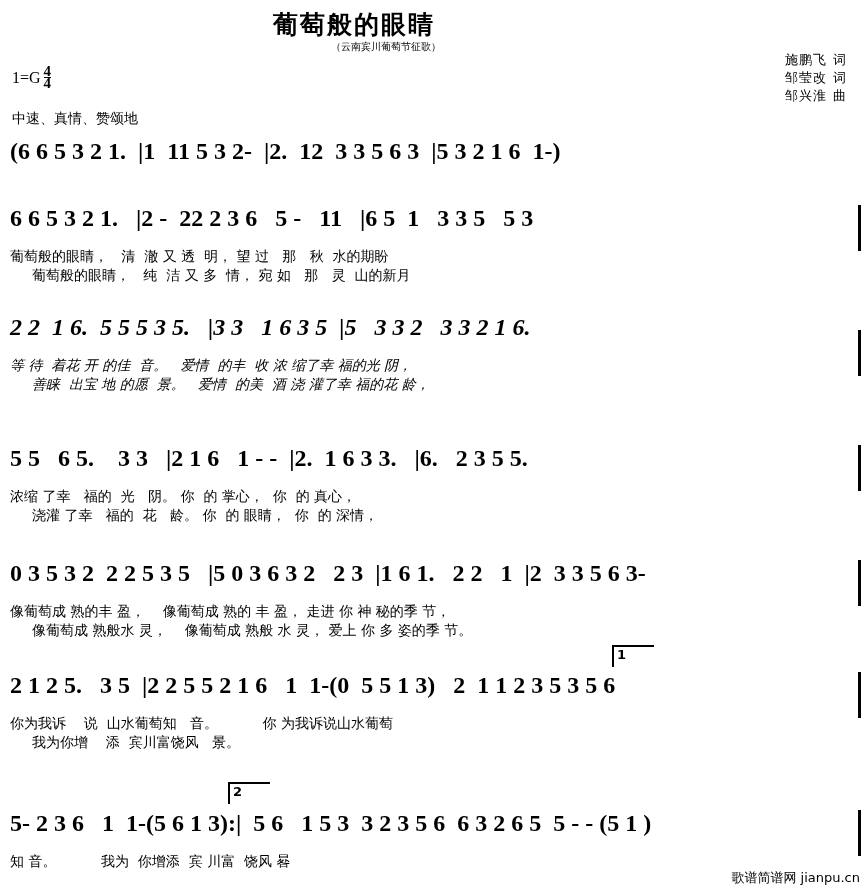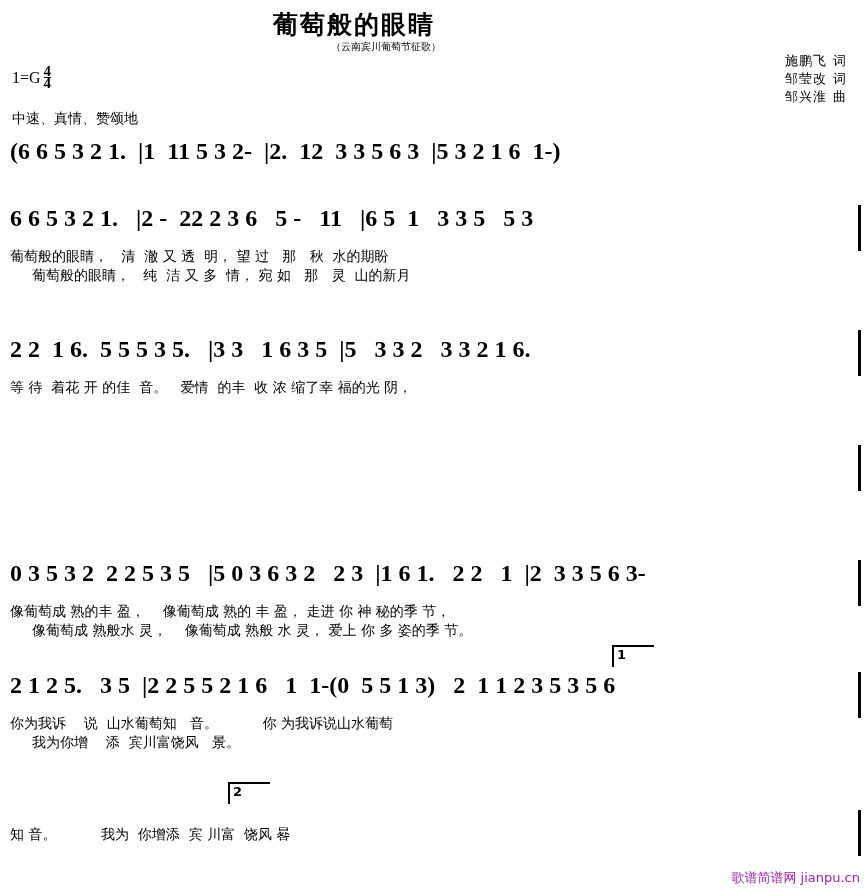--- a/index.html
+++ b/index.html
@@ -22,21 +22,21 @@
   }
   .subtitle{
     position:absolute;top:40px;left:0;width:772px;
     text-align:center;
     font-size:10px;
     font-family:"DejaVu Sans", sans-serif;
   }
   .credits{
     position:absolute;top:52px;right:22px;
     font-size:13px;line-height:18px;
-    font-family:Liberation Sans, sans-serif;
+    font-family:Liberation Mono, monospace;
     text-align:right;
   }
   .credits div span.name{letter-spacing:1px;}
   .credits div span.role{margin-left:6px;}
 
   .keysig{
     position:absolute;top:66px;left:12px;
     font-size:16px;
     font-family:"Liberation Serif", serif;
     display:flex;align-items:center;
@@ -78,21 +78,21 @@
     padding-left:10px;
     letter-spacing:0px;
     margin-top:16px;
   }
   .lyric.l2{margin-top:1px;padding-left:32px;}
 
   .watermark{
     position:absolute;right:8px;bottom:4px;
     font-size:13px;
     font-family:"DejaVu Sans", sans-serif;
-    color:#a21caf;
+    color:#000000;
   }
 
   .endbar{
     position:absolute;
     width:3px;background:#000;
   }
 
   .repeat-box{
     position:absolute;
     border-left:2px solid #000;
@@ -137,25 +137,31 @@
   <div class="system" style="top:138px;">
     <div class="notes">(6 6 5 3 2 1.  |1  11 5 3 2-  |2.  12  3 3 5 6 3  |5 3 2 1 6  1-)</div>
   </div>
 
   <div class="system" style="top:205px;">
     <div class="notes">6 6 5 3 2 1.   |2 -  22 2 3 6   5 -   11   |6 5  1   3 3 5   5 3</div>
     <div class="lyric">葡萄般的眼睛，   清  澈 又 透  明， 望 过   那   秋  水的期盼</div>
     <div class="lyric l2">葡萄般的眼睛，   纯  洁 又 多  情， 宛 如   那   灵  山的新月</div>
   </div>
 
-  <div class="system" style="top:336px;">
+  <div class="system" style="top:314px;font-style:italic;">
     <div class="notes">2 2  1 6.  5 5 5 3 5.   |3 3   1 6 3 5  |5   3 3 2   3 3 2 1 6.</div>
     <div class="lyric">等 待  着花 开 的佳  音。   爱情  的丰  收 浓 缩了幸 福的光 阴，</div>
+    <div class="lyric l2">善睐  出宝 地 的愿  景。   爱情  的美  酒 浇 灌了幸 福的花 龄，</div>
   </div>
 
+  <div class="system" style="top:445px;">
+    <div class="notes">5 5   6 5.    3 3   |2 1 6   1 - -  |2.  1 6 3 3.   |6.   2 3 5 5.</div>
+    <div class="lyric">浓缩 了幸   福的  光   阴。 你  的 掌心，  你  的 真心，</div>
+    <div class="lyric l2">浇灌 了幸   福的  花   龄。 你  的 眼睛，  你  的 深情，</div>
+  </div>
 
   <div class="system" style="top:560px;">
     <div class="notes">0 3 5 3 2  2 2 5 3 5   |5 0 3 6 3 2   2 3  |1 6 1.   2 2   1  |2  3 3 5 6 3-</div>
     <div class="lyric">像葡萄成 熟的丰 盈，    像葡萄成 熟的 丰 盈， 走进 你 神 秘的季 节，</div>
     <div class="lyric l2">像葡萄成 熟般水 灵，    像葡萄成 熟般 水 灵， 爱上 你 多 姿的季 节。</div>
   </div>
 
   <div class="repeat-box" style="top:645px;left:612px;width:42px;height:22px;">
     <span>1</span>
   </div>
@@ -164,20 +170,21 @@
     <div class="notes">2 1 2 5.   3 5  |2 2 5 5 2 1 6   1  1-(0  5 5 1 3)   2  1 1 2 3 5 3 5 6</div>
     <div class="lyric">你为我诉    说  山水葡萄知   音。          你 为我诉说山水葡萄</div>
     <div class="lyric l2">我为你增    添  宾川富饶风   景。</div>
   </div>
 
   <div class="repeat-box" style="top:782px;left:228px;width:42px;height:22px;">
     <span>2</span>
   </div>
 
   <div class="system" style="top:810px;">
+    <div class="notes">5- 2 3 6   1  1-(5 6 1 3):|  5 6   1 5 3  3 2 3 5 6  6 3 2 6 5  5 - - (5 1 )</div>
     <div class="lyric">知 音。          我为  你增添  宾 川富  饶风 晷</div>
   </div>
 
   <div class="endbar" style="top:205px;left:858px;height:46px;"></div>
   <div class="endbar" style="top:330px;left:858px;height:46px;"></div>
   <div class="endbar" style="top:445px;left:858px;height:46px;"></div>
   <div class="endbar" style="top:560px;left:858px;height:46px;"></div>
   <div class="endbar" style="top:672px;left:858px;height:46px;"></div>
   <div class="endbar" style="top:810px;left:858px;height:46px;"></div>
 

